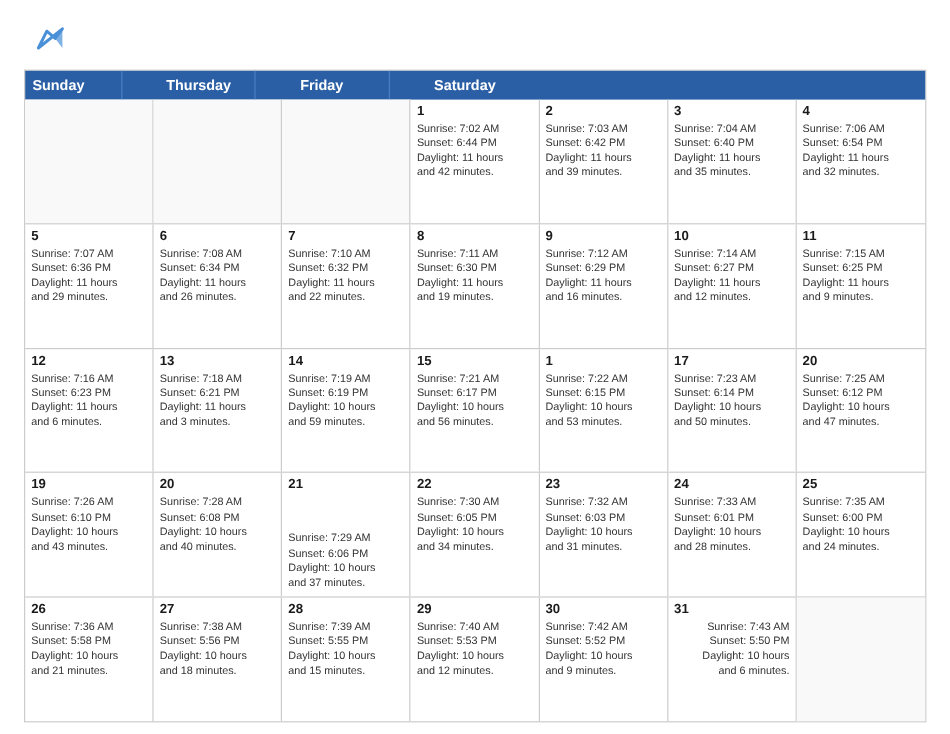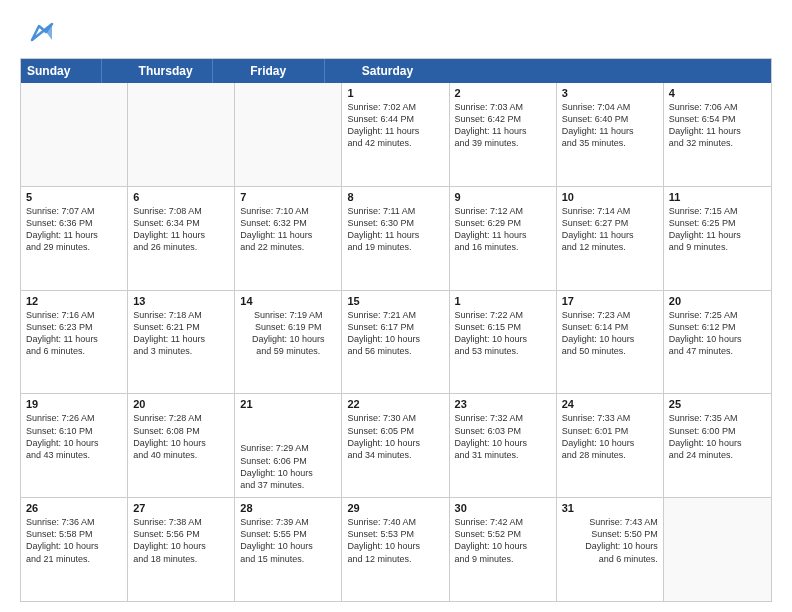--- a/index.html
+++ b/index.html
@@ -227,21 +227,21 @@
           </div>
           <div class="day-cell">
             <div class="day-num">13</div>
             <div class="day-info" style="white-space: pre-line;">Sunrise: 7:18 AM
 Sunset: 6:21 PM
 Daylight: 11 hours
 and 3 minutes.</div>
           </div>
           <div class="day-cell">
             <div class="day-num">14</div>
-            <div class="day-info" style="white-space: pre-line; text-align: center;">Sunrise: 7:19 AM
+            <div class="day-info" style="white-space: pre-line;">Sunrise: 7:19 AM
 Sunset: 6:19 PM
 Daylight: 10 hours
 and 59 minutes.</div>
           </div>
           <div class="day-cell">
             <div class="day-num">15</div>
             <div class="day-info" style="white-space: pre-line;">Sunrise: 7:21 AM
 Sunset: 6:17 PM
 Daylight: 10 hours
 and 56 minutes.</div>

